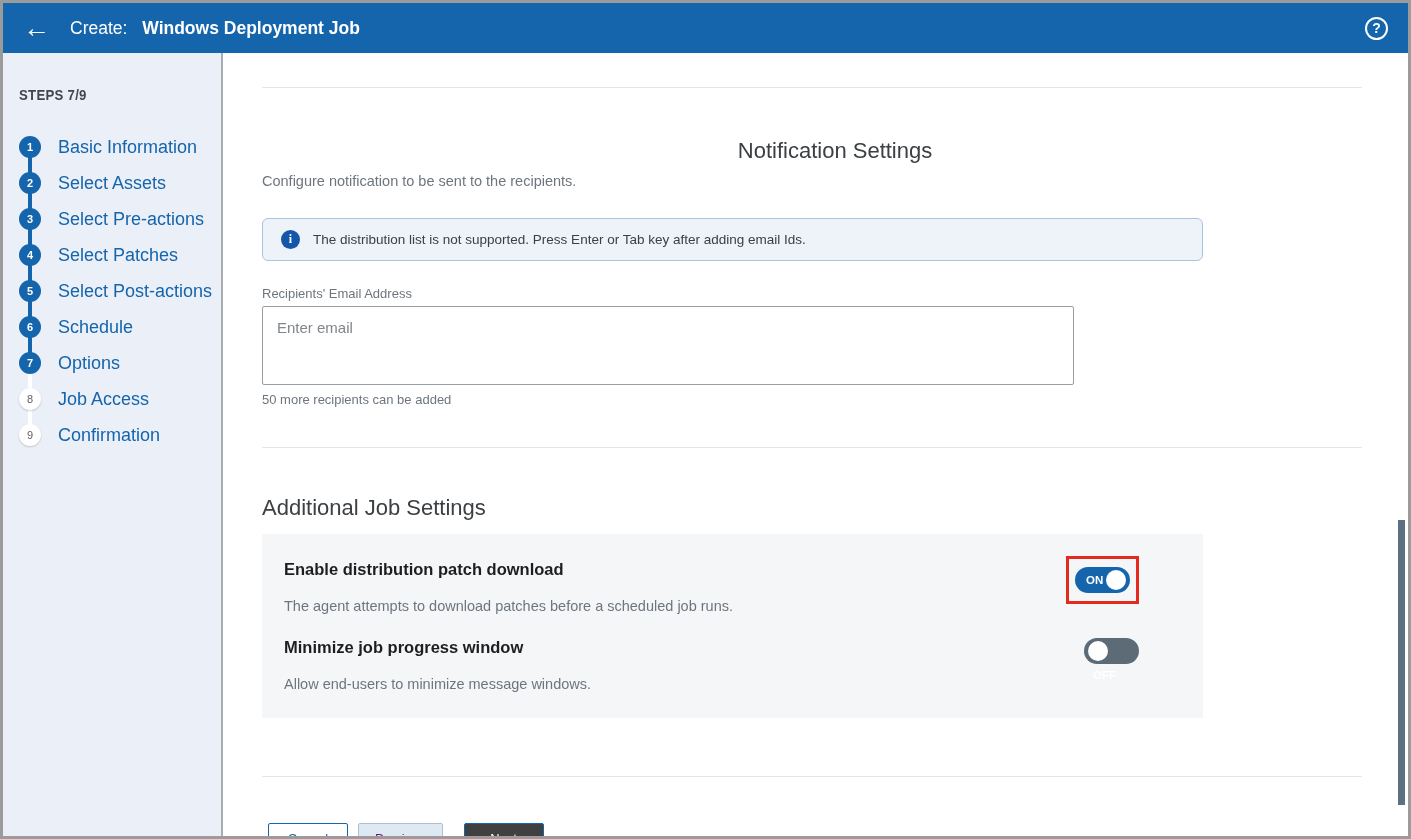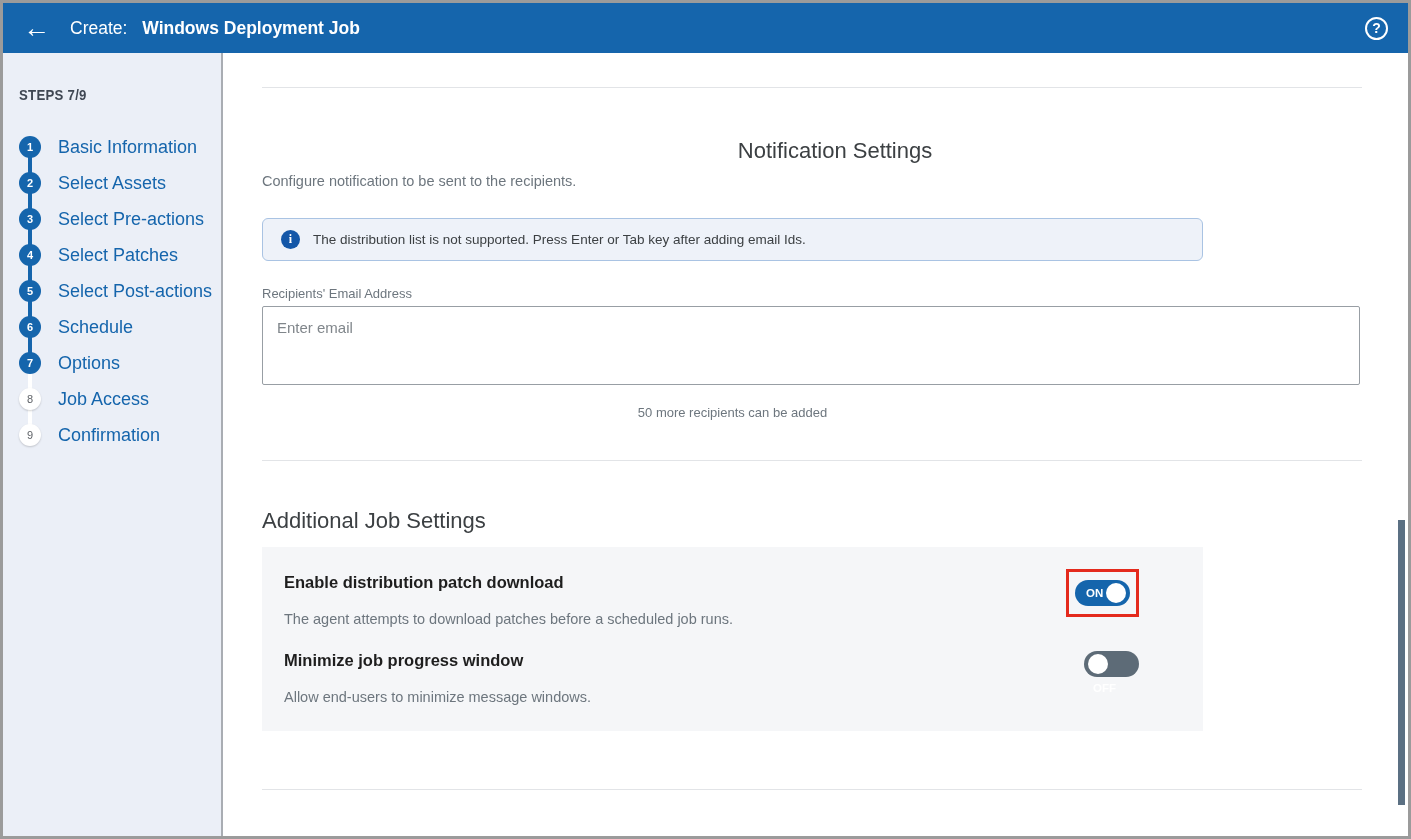--- a/index.html
+++ b/index.html
@@ -100,31 +100,31 @@
     background: #1457a8; color: #fff;
     font-size: 12px; font-weight: 700; font-family: "Liberation Serif", serif;
     display: flex; align-items: center; justify-content: center;
     margin-right: 13px; flex: 0 0 19px;
   }
   .info-text { font-size: 13.5px; color: #3c4043; }
 
   .field-label { font-size: 13px; color: #6d767e; margin-top: 25px; }
   .email-area {
     display: block;
-    width: 1098px; height: 79px;
+    width: 812px; height: 79px;
     margin-top: 5px;
     border: 1px solid #989ea4; border-radius: 2px;
     resize: none;
     font-family: "Liberation Sans", sans-serif;
     font-size: 15px; color: #3c4043;
     padding: 12px 14px;
     outline: none;
   }
   .email-area::placeholder { color: #80868b; }
-  .field-hint { width: 941px; text-align: center; font-size: 13px; color: #6d767e; margin-top: 20px; }
+  .field-hint { width: 941px; text-align: left; font-size: 13px; color: #6d767e; margin-top: 7px; }
 
   .divider-2 { margin-top: 40px; }
 
   .ajs-title { margin-top: 47px; }
 
   .settings-box {
     width: 941px;
     margin-top: 13px;
     background: #f5f6f8;
     padding: 26px 22px 26px 22px;

